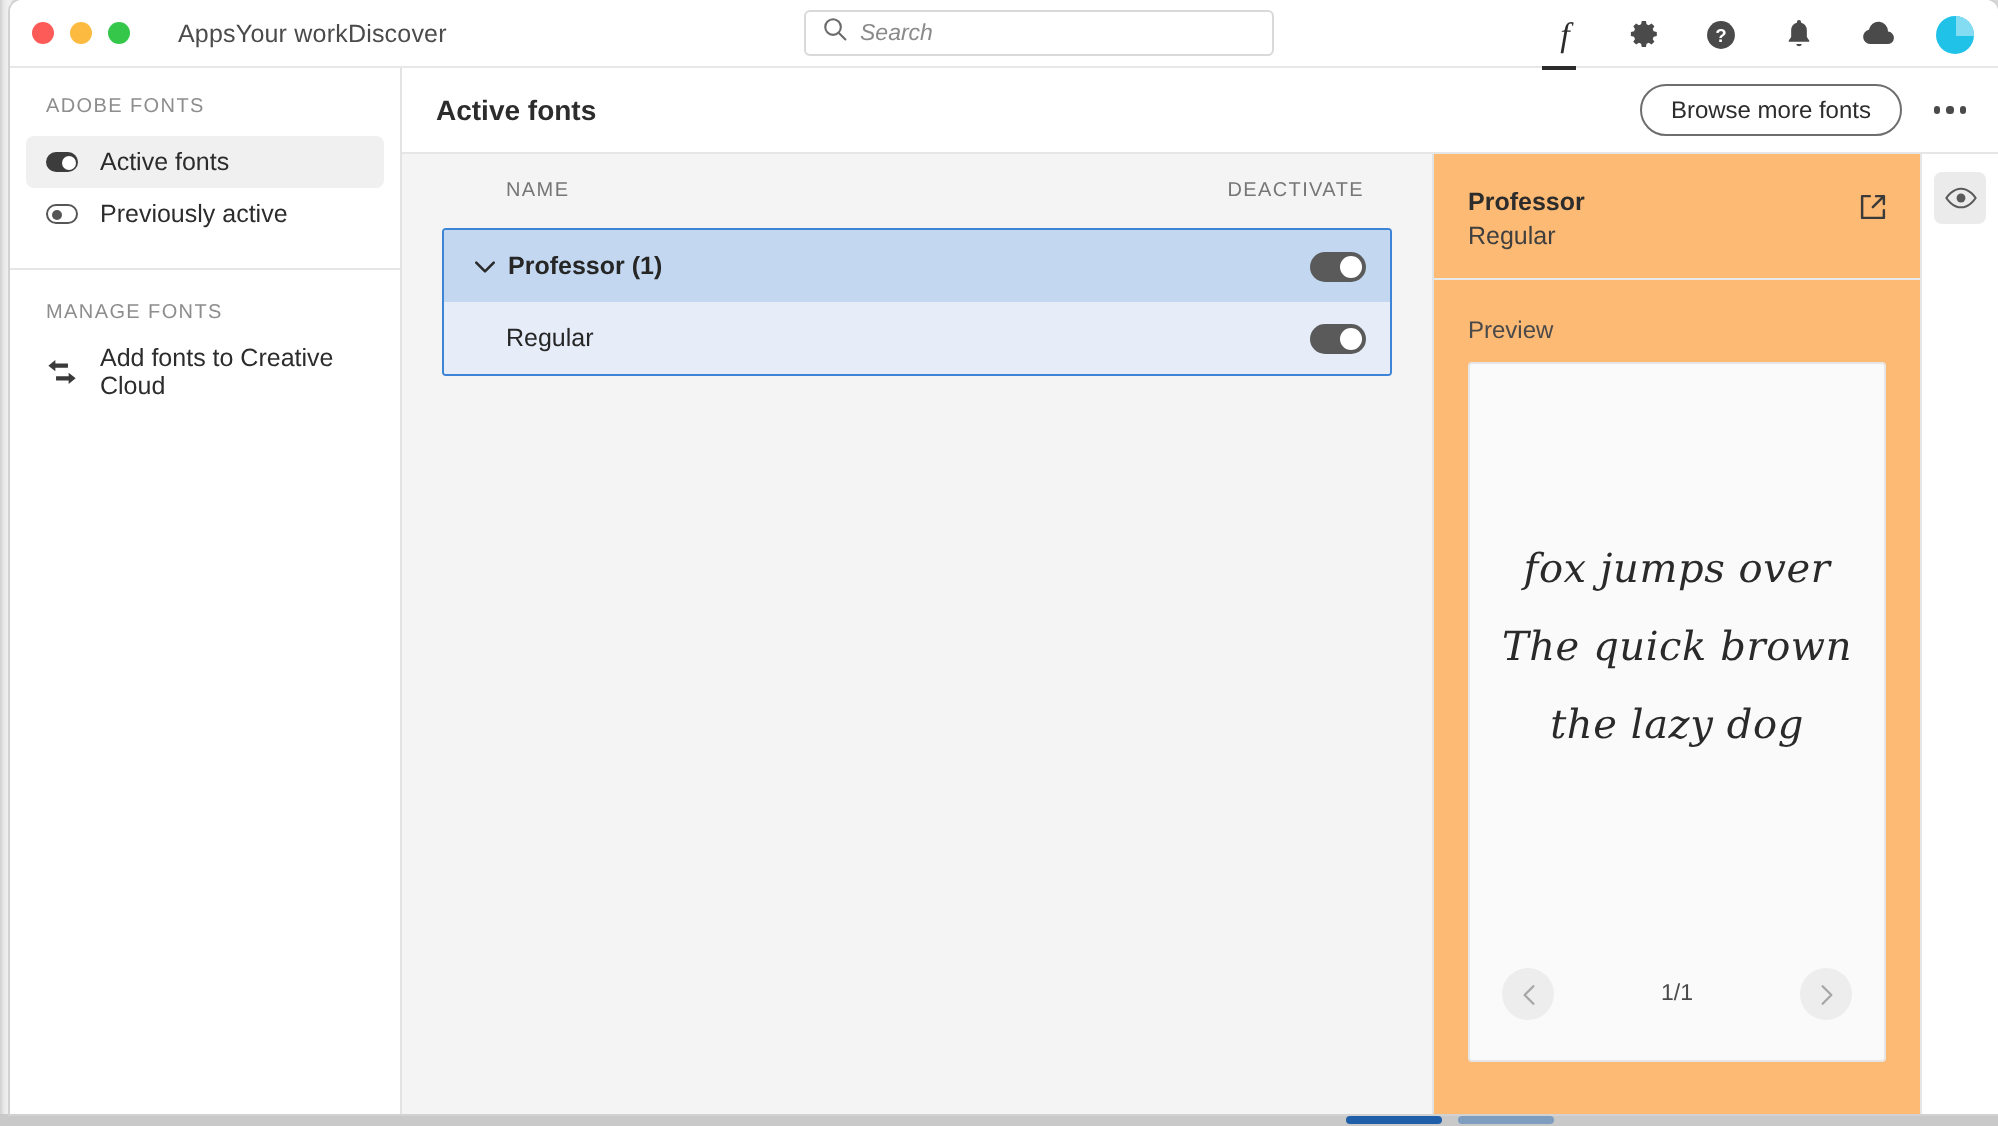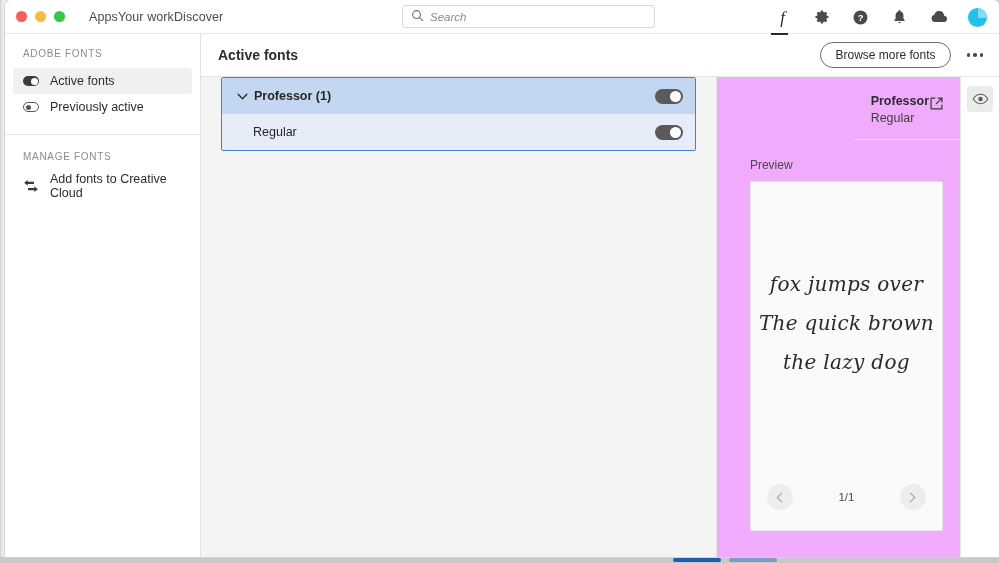--- a/index.html
+++ b/index.html
@@ -56,21 +56,21 @@
   .dot.yellow { background: #fcbb40; }
   .dot.green { background: #34c749; }
 
   .navmenu { display: flex; align-items: center; margin-left: 24px; }
   .navmenu span {
     font-size: 12.5px; color: #4b4b4b; letter-spacing: .1px; cursor: default;
   }
 
   .searchwrap {
     position: absolute; left: 397px; top: 5px;
-    width: 253px; height: 23px;
+    width: 235px; height: 23px;
     border: 1px solid #d9d9d9; border-radius: 3px;
     background: #fff;
     display: flex; align-items: center; padding: 0 8px;
   }
   .searchwrap input {
     border: 0; outline: 0; flex: 1;
     font-size: 11.5px; font-style: italic; color: #555;
     font-family: "Liberation Sans", sans-serif;
     background: transparent;
     margin-left: 6px;
@@ -204,22 +204,22 @@
     width: 28px; height: 15px; border-radius: 8px; background: #5a5a5a;
     position: relative; cursor: pointer; flex: 0 0 28px;
   }
   .toggle::after {
     content: ""; position: absolute; right: 2px; top: 2px;
     width: 11px; height: 11px; border-radius: 50%; background: #fff;
   }
 
   
   .detail {
-    width: 243px; flex: 0 0 243px; background: #f0abfc;
-    display: flex; flex-direction: column; min-height: 0; align-items: flex-end;
+    width: 243px; flex: 0 0 243px; background: #fdba74;
+    display: flex; flex-direction: column; min-height: 0;
   }
   .detail-head {
     padding: 17px 16px 14px 17px;
     border-bottom: 1px solid #e8e8e8;
     display: flex; align-items: flex-start;
   }
   .detail-name { font-size: 12.5px; font-weight: bold; color: #2c2c2c; }
   .detail-style { font-size: 12.5px; color: #3f3f3f; margin-top: 3px; }
   .ext-link { margin-left: auto; margin-top: 2px; cursor: pointer; }
 
@@ -377,20 +377,24 @@
             <i></i>
               <i></i>
               <i></i>
           </span>
         </div>
       </div>
 
       <div class="split">
 
         <div class="list-pane">
+          <div class="list-header">
+            <span>NAME</span>
+            <span class="deact">DEACTIVATE</span>
+          </div>
 
           <div class="group">
             <div class="row group-row">
               <span class="chev">
                 <svg width="11" height="7" viewBox="0 0 12 8" fill="none">
                   <path d="M1 1.5L6 6.5L11 1.5" stroke="#2a2a2a" stroke-width="1.5" stroke-linecap="round" stroke-linejoin="round"></path>
                 </svg>
               </span>
               <span class="name">Professor (1)</span>
               <span class="toggle"></span>

